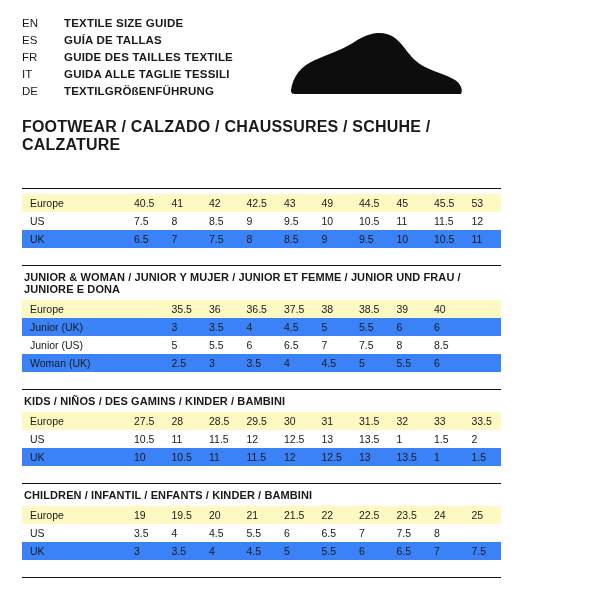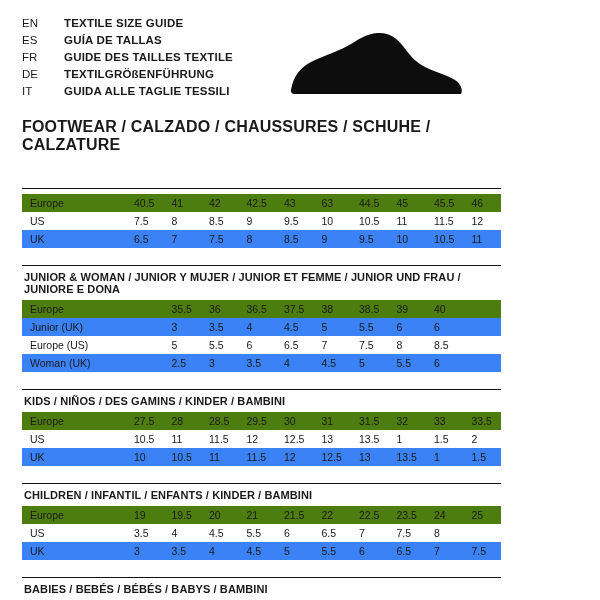--- a/index.html
+++ b/index.html
@@ -84,21 +84,21 @@
   }
   table.size td {
     height: 16px;
     font-size: 10.5px;
     padding: 1px 0 1px 8px;
     color: #1a1a1a;
     white-space: nowrap;
     overflow: hidden;
   }
   table.size tr.shaded td {
-    background: #4d7c0f;
+    background: #fef9c3;
   }
   table.size tr.plain td {
     background: #ffffff;
   }
   table.size tr.light td {
     background: #3b82f6;
   }
   td.rowlabel {
     width: 96px;
     padding-left: 8px;
@@ -123,26 +123,26 @@
       </tr>
       <tr>
         <td class="lang-code">ES</td>
         <td class="lang-title">GUÍA DE TALLAS</td>
       </tr>
       <tr>
         <td class="lang-code">FR</td>
         <td class="lang-title">GUIDE DES TAILLES TEXTILE</td>
       </tr>
       <tr>
+        <td class="lang-code">IT</td>
+        <td class="lang-title">GUIDA ALLE TAGLIE TESSILI</td>
+      </tr>
+      <tr>
         <td class="lang-code">DE</td>
         <td class="lang-title">TEXTILGRÖßENFÜHRUNG</td>
-      </tr>
-      <tr>
-        <td class="lang-code">IT</td>
-        <td class="lang-title">GUIDA ALLE TAGLIE TESSILI</td>
       </tr>
     </tbody>
       </table>
 
     <div class="shoe-wrap">
       <svg viewBox="0 0 180 76" width="180" height="76" aria-hidden="true">
         <path d="M6 60 C8 46 16 36 30 30 C44 24 56 20 66 14 C74 9 82 4 92 3
                  C104 2 112 8 118 16 C124 24 130 32 140 37 C150 42 162 45 170 50
                  C176 54 178 60 176 64 L10 64 C7 64 5.6 62.5 6 60 Z" fill="#0d0d0d"></path>
         <path d="M118 16 C126 22 134 29 144 34" stroke="#ffffff" stroke-width="1.2" fill="none" opacity="0.15"></path>
@@ -156,25 +156,25 @@
     <div class="section-rule"></div>
     <table class="size">
       <tbody>
           <tr class="shaded">
         <td class="rowlabel">Europe</td>
         <td>40.5</td>
         <td>41</td>
         <td>42</td>
         <td>42.5</td>
         <td>43</td>
-        <td>63</td>
+        <td>49</td>
         <td>44.5</td>
         <td>45</td>
         <td>45.5</td>
-        <td>46</td>
+        <td>53</td>
       </tr>
       <tr class="plain">
         <td class="rowlabel">US</td>
         <td>7.5</td>
         <td>8</td>
         <td>8.5</td>
         <td>9</td>
         <td>9.5</td>
         <td>10</td>
         <td>10.5</td>
@@ -224,21 +224,21 @@
         <td>3.5</td>
         <td>4</td>
         <td>4.5</td>
         <td>5</td>
         <td>5.5</td>
         <td>6</td>
         <td>6</td>
         <td></td>
       </tr>
       <tr class="plain">
-        <td class="rowlabel">Europe (US)</td>
+        <td class="rowlabel">Junior (US)</td>
         <td></td>
         <td>5</td>
         <td>5.5</td>
         <td>6</td>
         <td>6.5</td>
         <td>7</td>
         <td>7.5</td>
         <td>8</td>
         <td>8.5</td>
         <td></td>
@@ -351,17 +351,16 @@
         <td>6.5</td>
         <td>7</td>
         <td>7.5</td>
       </tr>
     </tbody>
       </table>
   </div>
 
   <div class="section">
     <div class="section-rule"></div>
-    <div class="section-title">BABIES / BEBÉS / BÉBÉS / BABYS / BAMBINI</div>
 
   </div>
 
 </div>
 
 </body></html>

